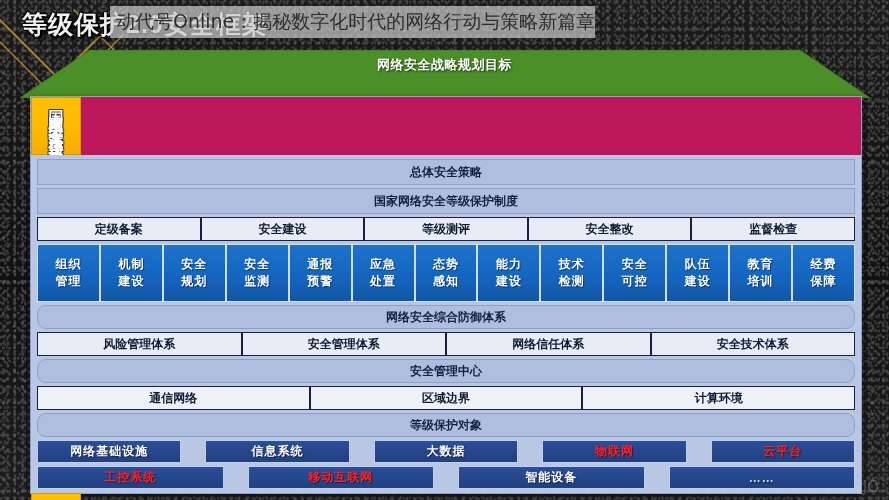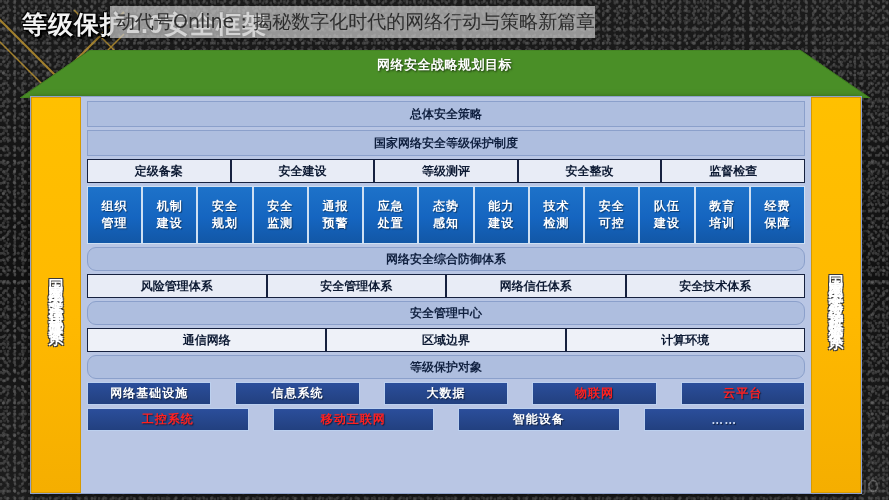--- a/index.html
+++ b/index.html
@@ -57,20 +57,21 @@
     text-shadow:1px 1px 2px rgba(0,0,0,.65);letter-spacing:.5px;
   }
 
   
   .frame{
     position:absolute;left:30px;top:96px;width:830px;height:396px;
     display:flex;z-index:3;
     background:#be185d;
     border:1px solid #8fa2cd;
     box-shadow:0 2px 6px rgba(0,0,0,.55);
+    flex-direction:column;
   }
 
   .side-pillar{
     width:48px;flex:0 0 48px;
     background:linear-gradient(180deg,#ffc000 0%,#ffb900 55%,#f5ae00 100%);
     border:1px solid #d79a00;
     display:flex;align-items:center;justify-content:center;
   }
   .side-pillar .vtext{
     writing-mode:vertical-rl;

